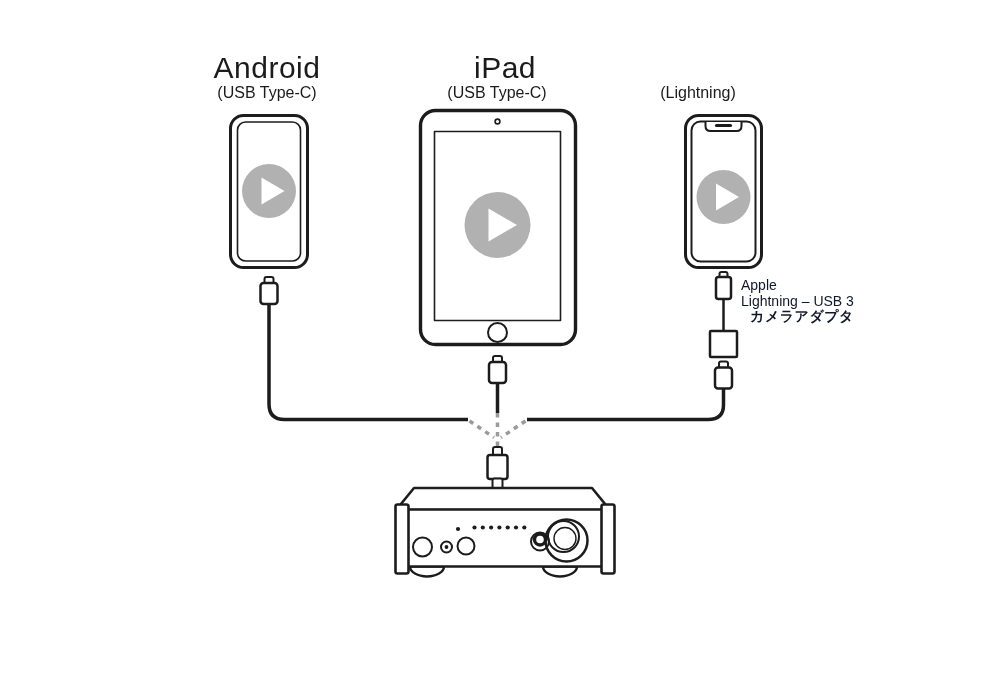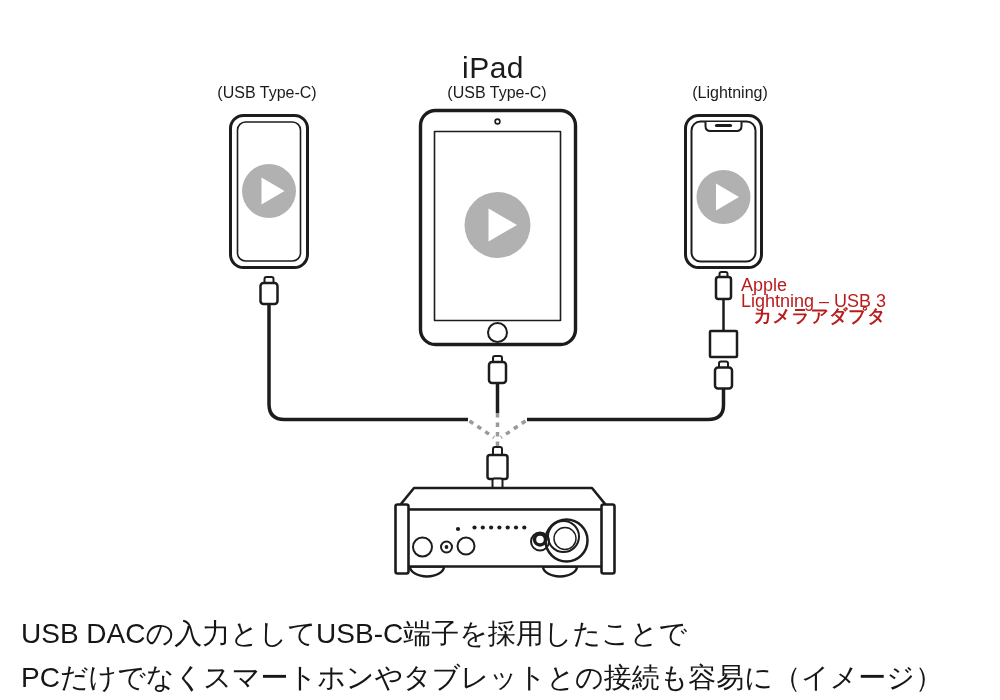--- a/index.html
+++ b/index.html
@@ -11,21 +11,21 @@
     font-family: "Liberation Sans", "DejaVu Sans", sans-serif;
     color: #161616;
     overflow: hidden;
   }
   .diagram-svg { position: absolute; left: 0; top: 0; }
   .label { position: absolute; transform: translateX(-50%); text-align: center; white-space: nowrap; }
   .device-name { font-size: 30px; font-weight: 400; letter-spacing: 0.5px; color: #1b1b1b; }
   .device-port { font-size: 16px; font-weight: 400; color: #1b1b1b; }
   .adapter-note {
     position: absolute; left: 741px; top: 278px;
-    font-size: 18px; line-height: 15.5px; color: #b91c1c; white-space: nowrap;
+    font-size: 14px; line-height: 15.5px; color: #0f172a; white-space: nowrap;
   }
   .adapter-note .jp { font-weight: 700; letter-spacing: 0.5px; text-align: right; }
   .caption {
     position: absolute; left: 21px; right: 10px;
     font-size: 28px; line-height: 44px; color: #161616;
     font-family: "Liberation Sans", "DejaVu Sans", sans-serif;
     white-space: nowrap;
   }
   .caption-1 { top: 612px; }
   .caption-2 { top: 656px; }
@@ -131,29 +131,28 @@
         </g>
         <g>
           <circle cx="566.5" cy="540.5" r="21" stroke-width="2.5"></circle>
           <circle cx="563.5" cy="536.5" r="15.5" stroke-width="2"></circle>
           <circle cx="565" cy="538.5" r="11" stroke-width="1.4"></circle>
         </g>
       </g>
     </g>
   </svg>
 
+  <div class="label device-name" style="left:267px; top:51px;">Android</div>
   <div class="label device-port" style="left:267px; top:84px;">(USB Type-C)</div>
 
-  <div class="label device-name" style="left:493px; top:51px;">iPad</div>
+  <div class="label device-name" style="left:505px; top:51px;">iPad</div>
   <div class="label device-port" style="left:497px; top:84px;">(USB Type-C)</div>
 
-  <div class="label device-port" style="left:730px; top:84px;">(Lightning)</div>
+  <div class="label device-port" style="left:698px; top:84px;">(Lightning)</div>
 
   <div class="adapter-note">
     <div>Apple</div>
     <div>Lightning – USB 3</div>
     <div class="jp">カメラアダプタ</div>
   </div>
 
-  <div class="caption caption-1">USB DACの入力としてUSB-C端子を採用したことで</div>
-  <div class="caption caption-2">PCだけでなくスマートホンやタブレットとの接続も容易に（イメージ）</div>
 
 </div>
 
 </body></html>

